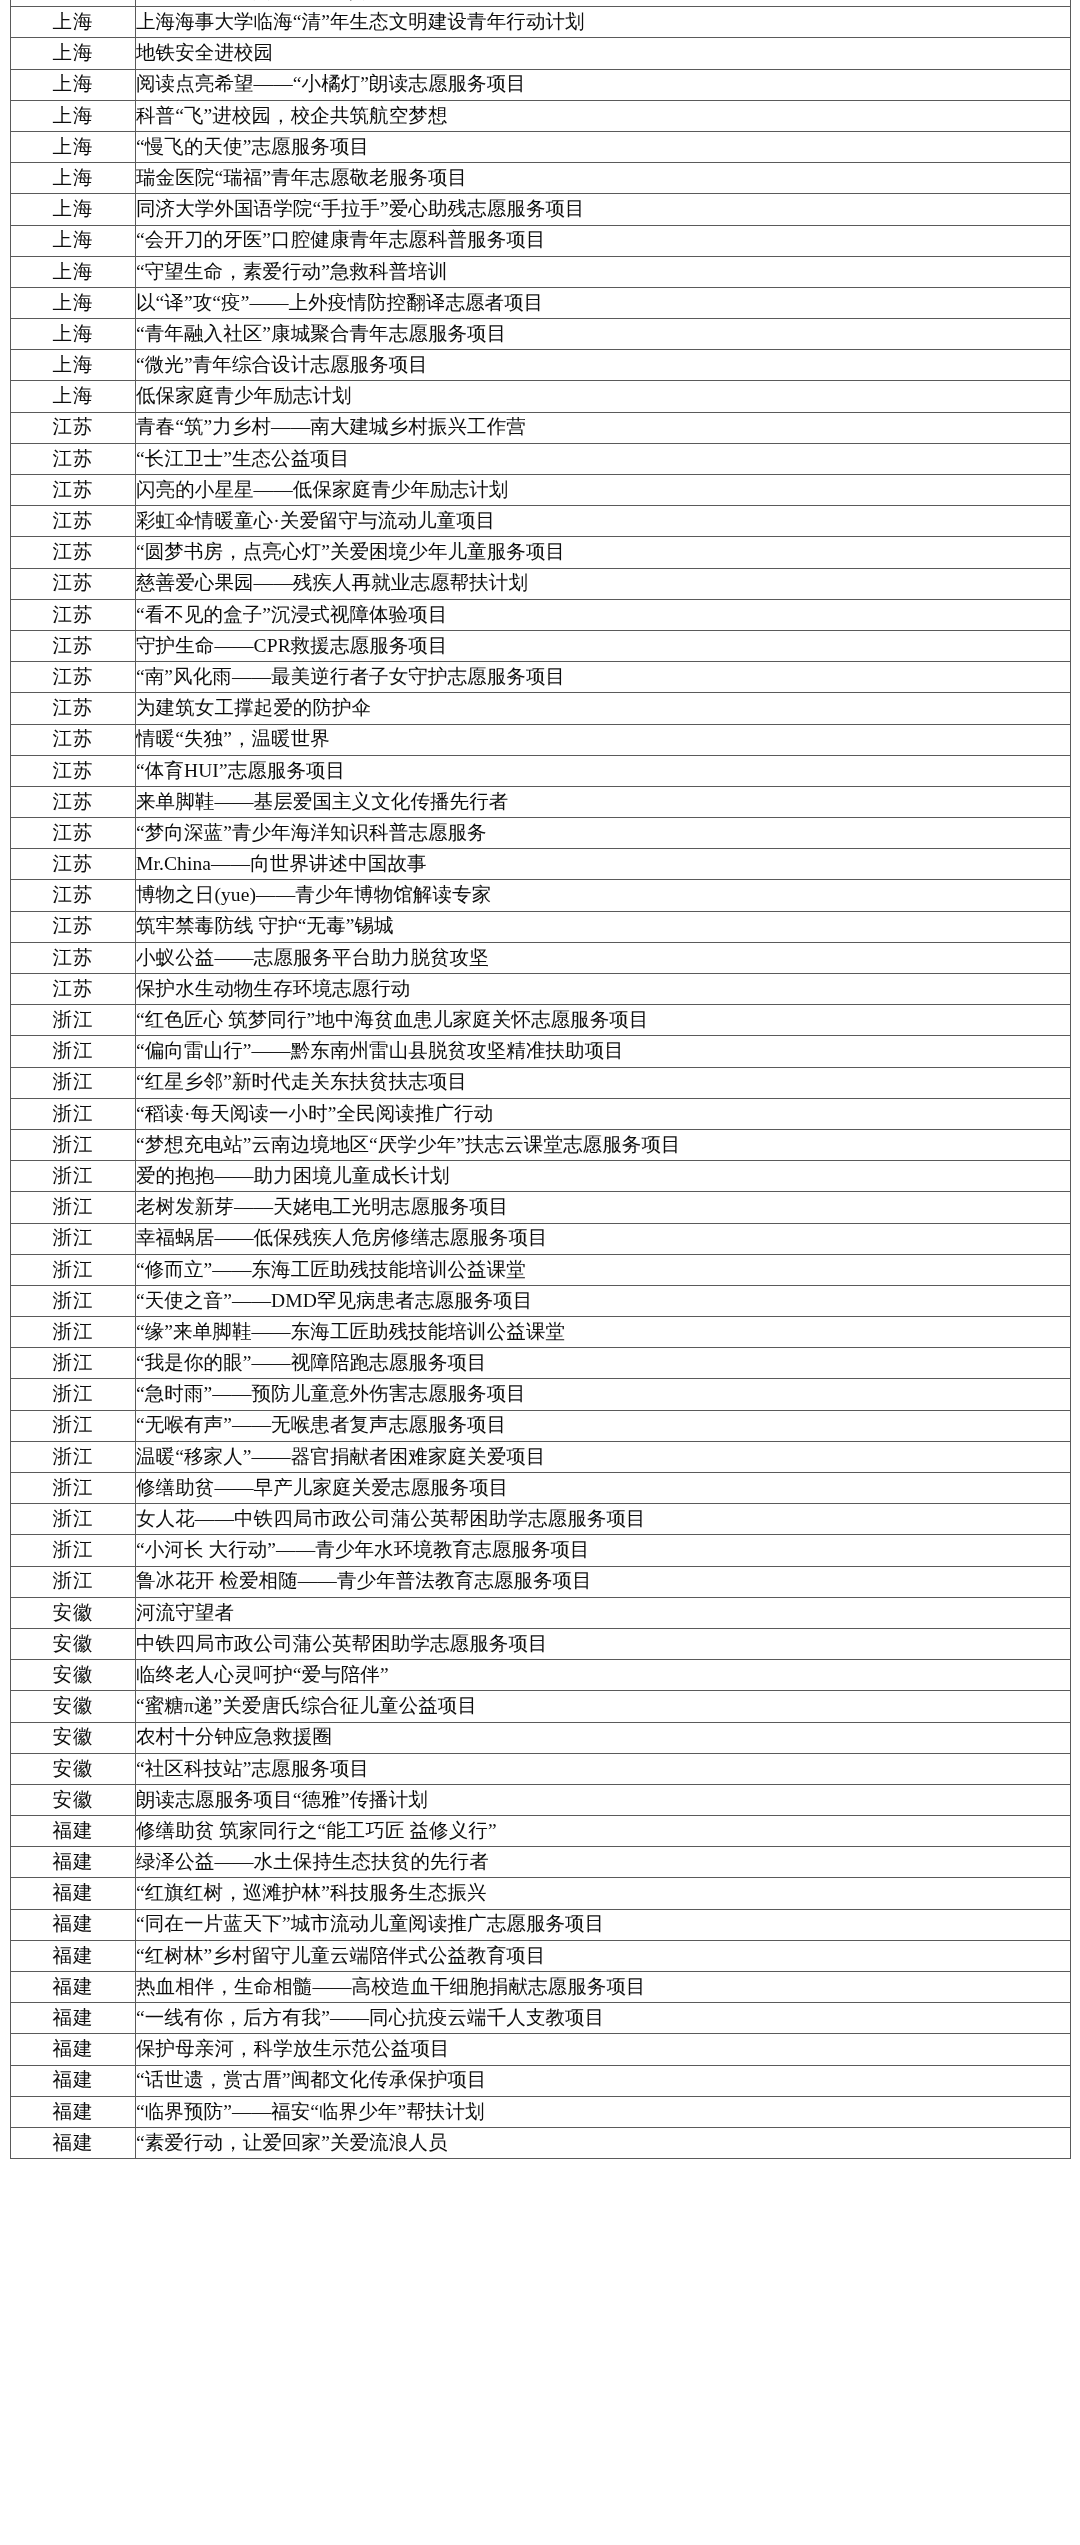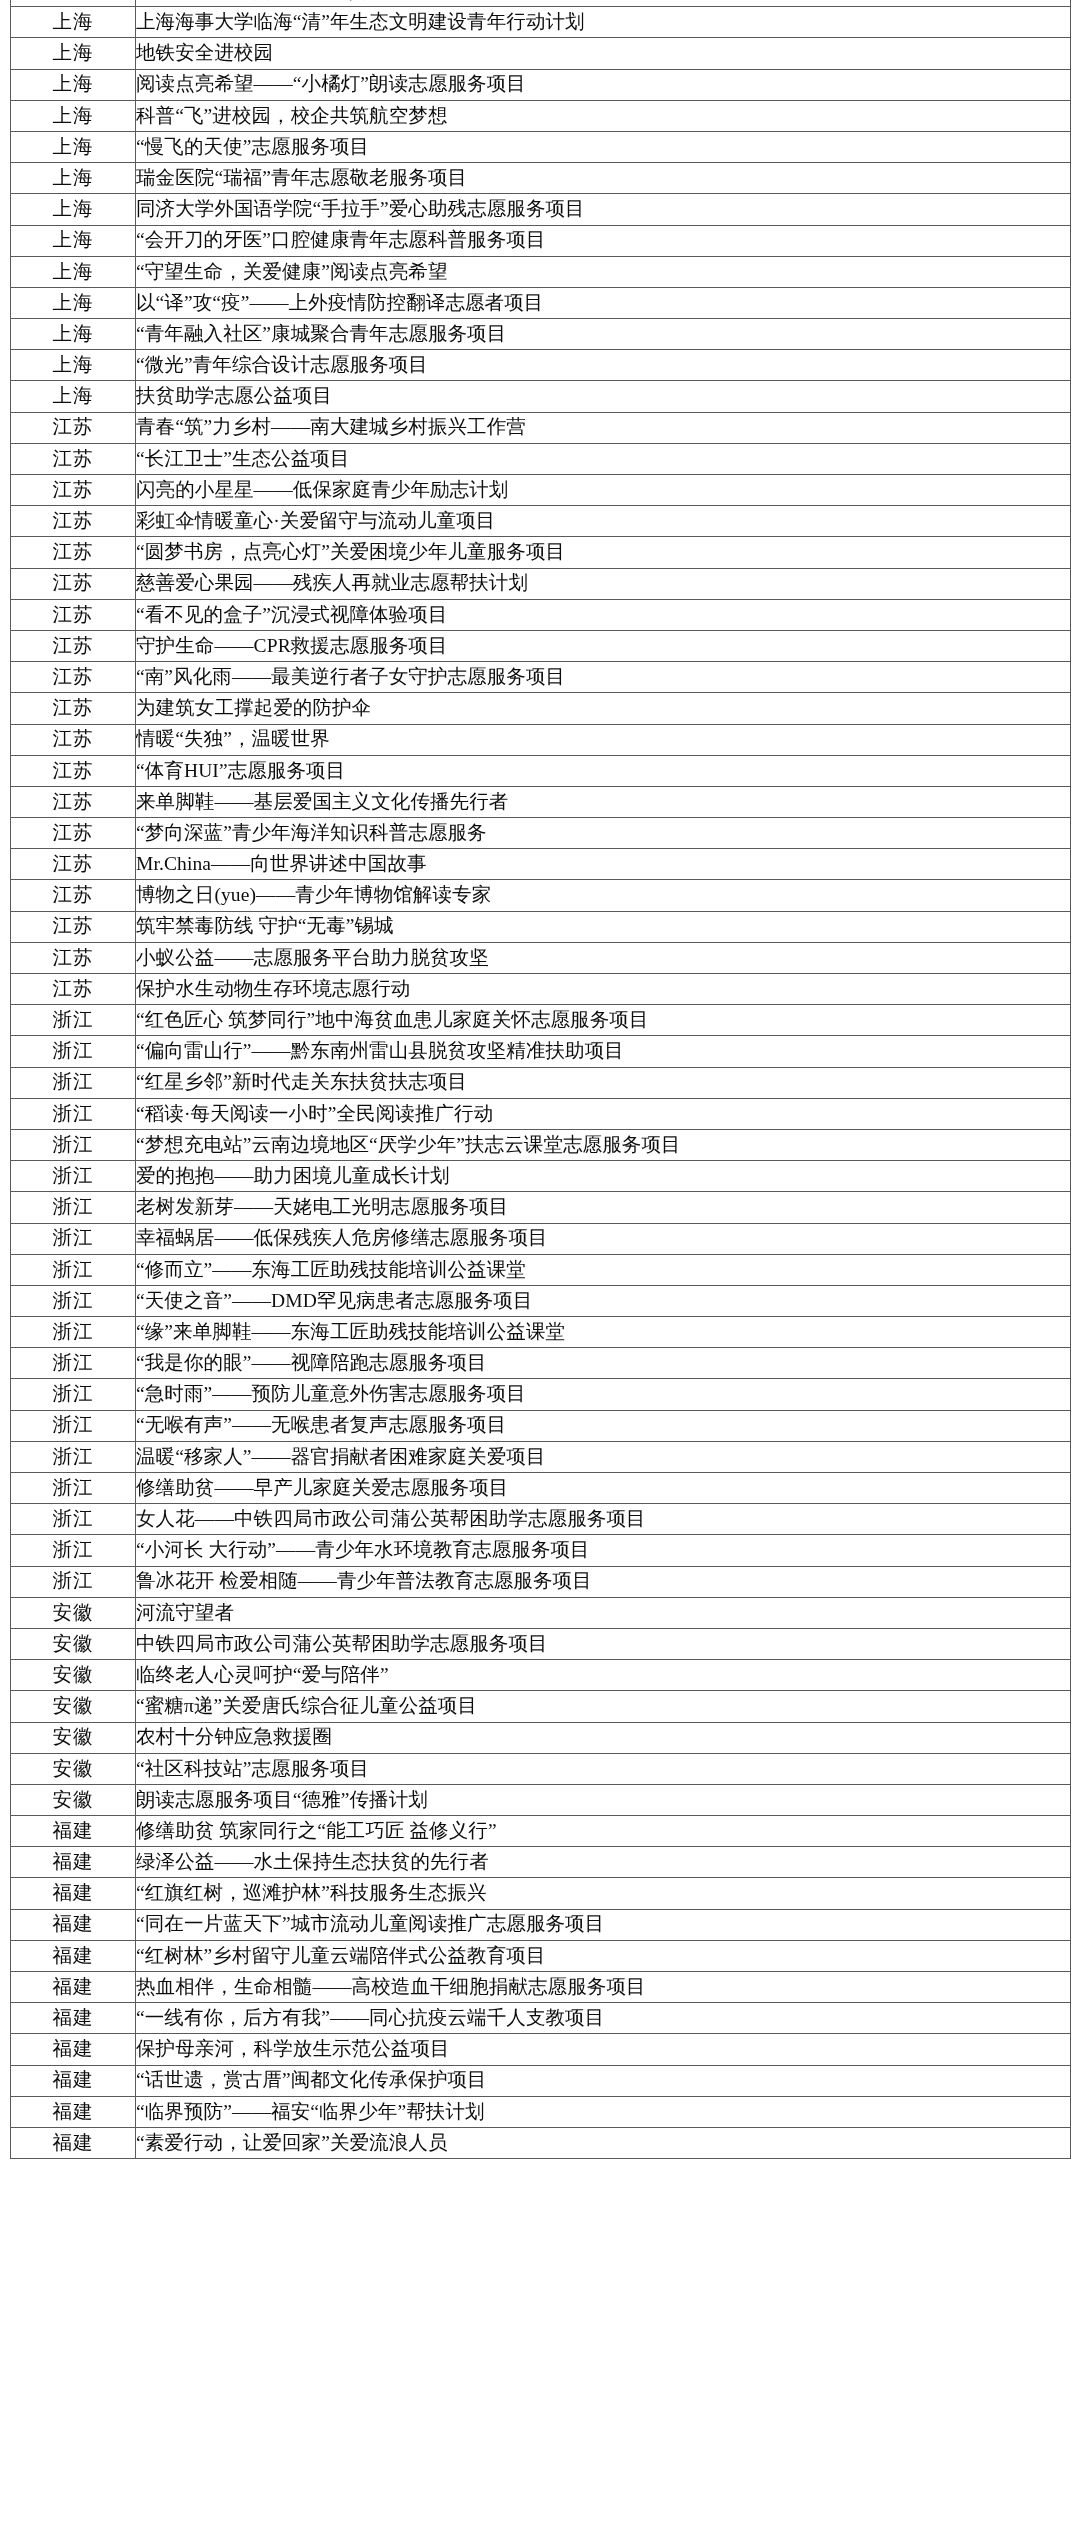--- a/index.html
+++ b/index.html
@@ -106,37 +106,37 @@
         <tr>
           <td class="region">上海</td>
           <td class="name">同济大学外国语学院“手拉手”爱心助残志愿服务项目</td>
         </tr>
         <tr>
           <td class="region">上海</td>
           <td class="name">“会开刀的牙医”口腔健康青年志愿科普服务项目</td>
         </tr>
         <tr>
           <td class="region">上海</td>
-          <td class="name">“守望生命，关爱健康”阅读点亮希望</td>
+          <td class="name">“守望生命，素爱行动”急救科普培训</td>
         </tr>
         <tr>
           <td class="region">上海</td>
           <td class="name">以“译”攻“疫”——上外疫情防控翻译志愿者项目</td>
         </tr>
         <tr>
           <td class="region">上海</td>
           <td class="name">“青年融入社区”康城聚合青年志愿服务项目</td>
         </tr>
         <tr>
           <td class="region">上海</td>
           <td class="name">“微光”青年综合设计志愿服务项目</td>
         </tr>
         <tr>
           <td class="region">上海</td>
-          <td class="name">扶贫助学志愿公益项目</td>
+          <td class="name">低保家庭青少年励志计划</td>
         </tr>
         <tr>
           <td class="region">江苏</td>
           <td class="name">青春“筑”力乡村——南大建城乡村振兴工作营</td>
         </tr>
         <tr>
           <td class="region">江苏</td>
           <td class="name">“长江卫士”生态公益项目</td>
         </tr>
         <tr>

